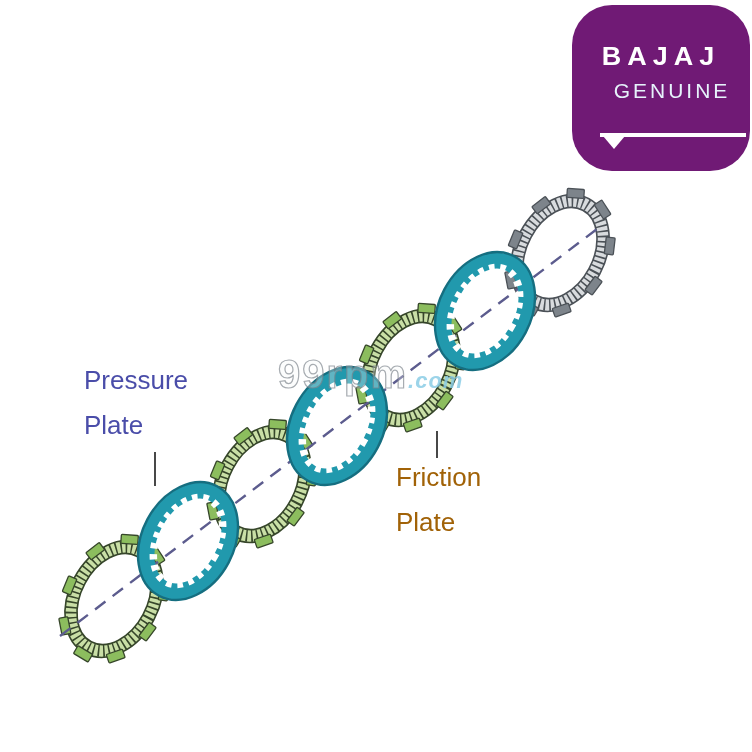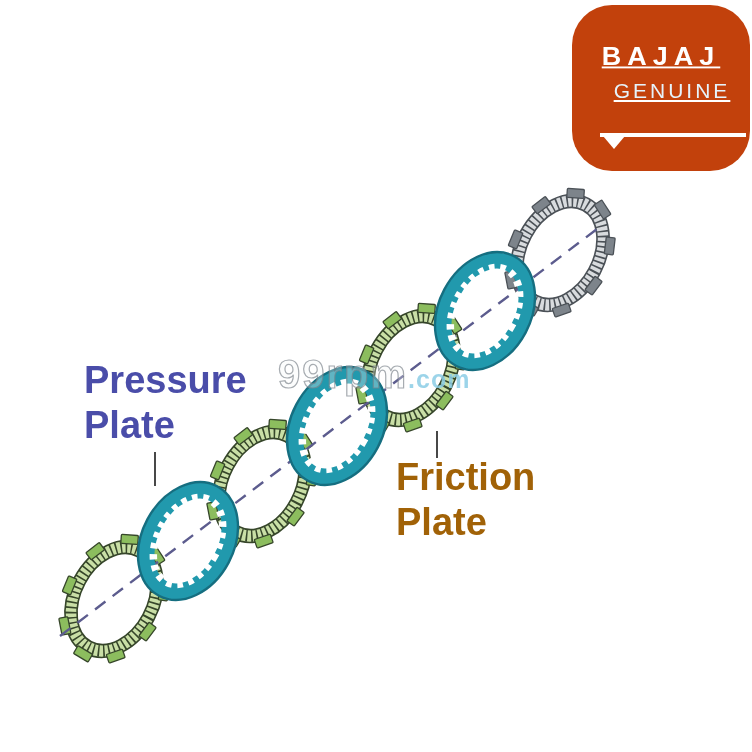--- a/index.html
+++ b/index.html
@@ -3,23 +3,23 @@
 <meta charset="utf-8">
 <style>
   html,body{margin:0;padding:0;background:#fff;}
   body{width:752px;height:752px;overflow:hidden;font-family:"Liberation Sans",sans-serif;}
   .canvas{position:relative;width:752px;height:752px;background:#fff;}
   svg.diagram{position:absolute;left:0;top:0;}
 
   .watermark{position:absolute;left:278px;top:352px;display:flex;align-items:baseline;opacity:.85;pointer-events:none;}
   .wm-main{font-size:40px;font-weight:bold;letter-spacing:2px;
            -webkit-text-stroke:1.2px rgba(125,133,140,.8);color:rgba(245,248,250,.35);}
-  .wm-suffix{font-size:25px;font-weight:bold;letter-spacing:1px;}
+  .wm-suffix{font-size:22px;font-weight:bold;letter-spacing:1px;font-style:italic;}
 
-  .plate-label{position:absolute;font-size:38px;line-height:45px;font-weight:700;}
+  .plate-label{position:absolute;font-size:26px;line-height:45px;font-weight:400;}
   .plate-label .ln{white-space:nowrap;}
   .label-pressure{left:84px;top:358px;}
   .label-friction{left:396px;top:455px;}
 
   .logo{position:absolute;left:572px;top:5px;width:178px;height:166px;border-radius:40px;
         color:#fff;text-align:center;}
   .logo-brand{margin-top:36px;font-size:27px;font-weight:800;letter-spacing:6px;transform:scaleY(.95);}
   .logo-genuine{margin-top:7px;font-size:21px;font-weight:400;letter-spacing:3px;color:#e6f3fb;padding-left:22px;}
   .logo-parts{margin-top:-2px;font-size:39px;font-weight:bold;letter-spacing:1px;line-height:38px;}
   .logo-underline{position:absolute;left:28px;top:128px;width:146px;height:3.5px;background:#fff;}
@@ -120,20 +120,20 @@
   <div class="plate-label label-pressure" style="color: rgb(74, 77, 169);">
     <div class="ln">Pressure</div>
     <div class="ln">Plate</div>
   </div>
 
   <div class="plate-label label-friction" style="color: #a16207;">
     <div class="ln">Friction</div>
     <div class="ln">Plate</div>
   </div>
 
-  <div class="logo" style="background: #c2410c; text-decoration: underline;">
+  <div class="logo" style="background: #701a75;">
     <div class="logo-brand">BAJAJ</div>
     <div class="logo-genuine">GENUINE</div>
     <div class="logo-underline"></div>
     <div class="logo-arrow"></div>
   </div>
 
 </div>
 
 </body></html>

